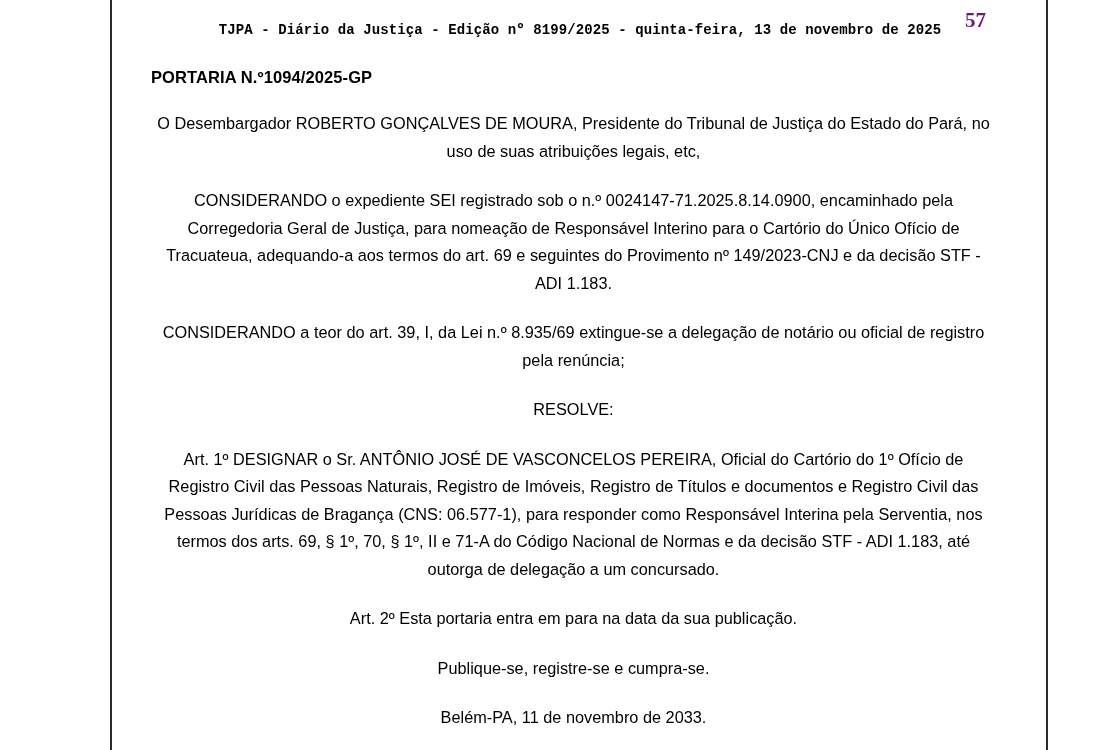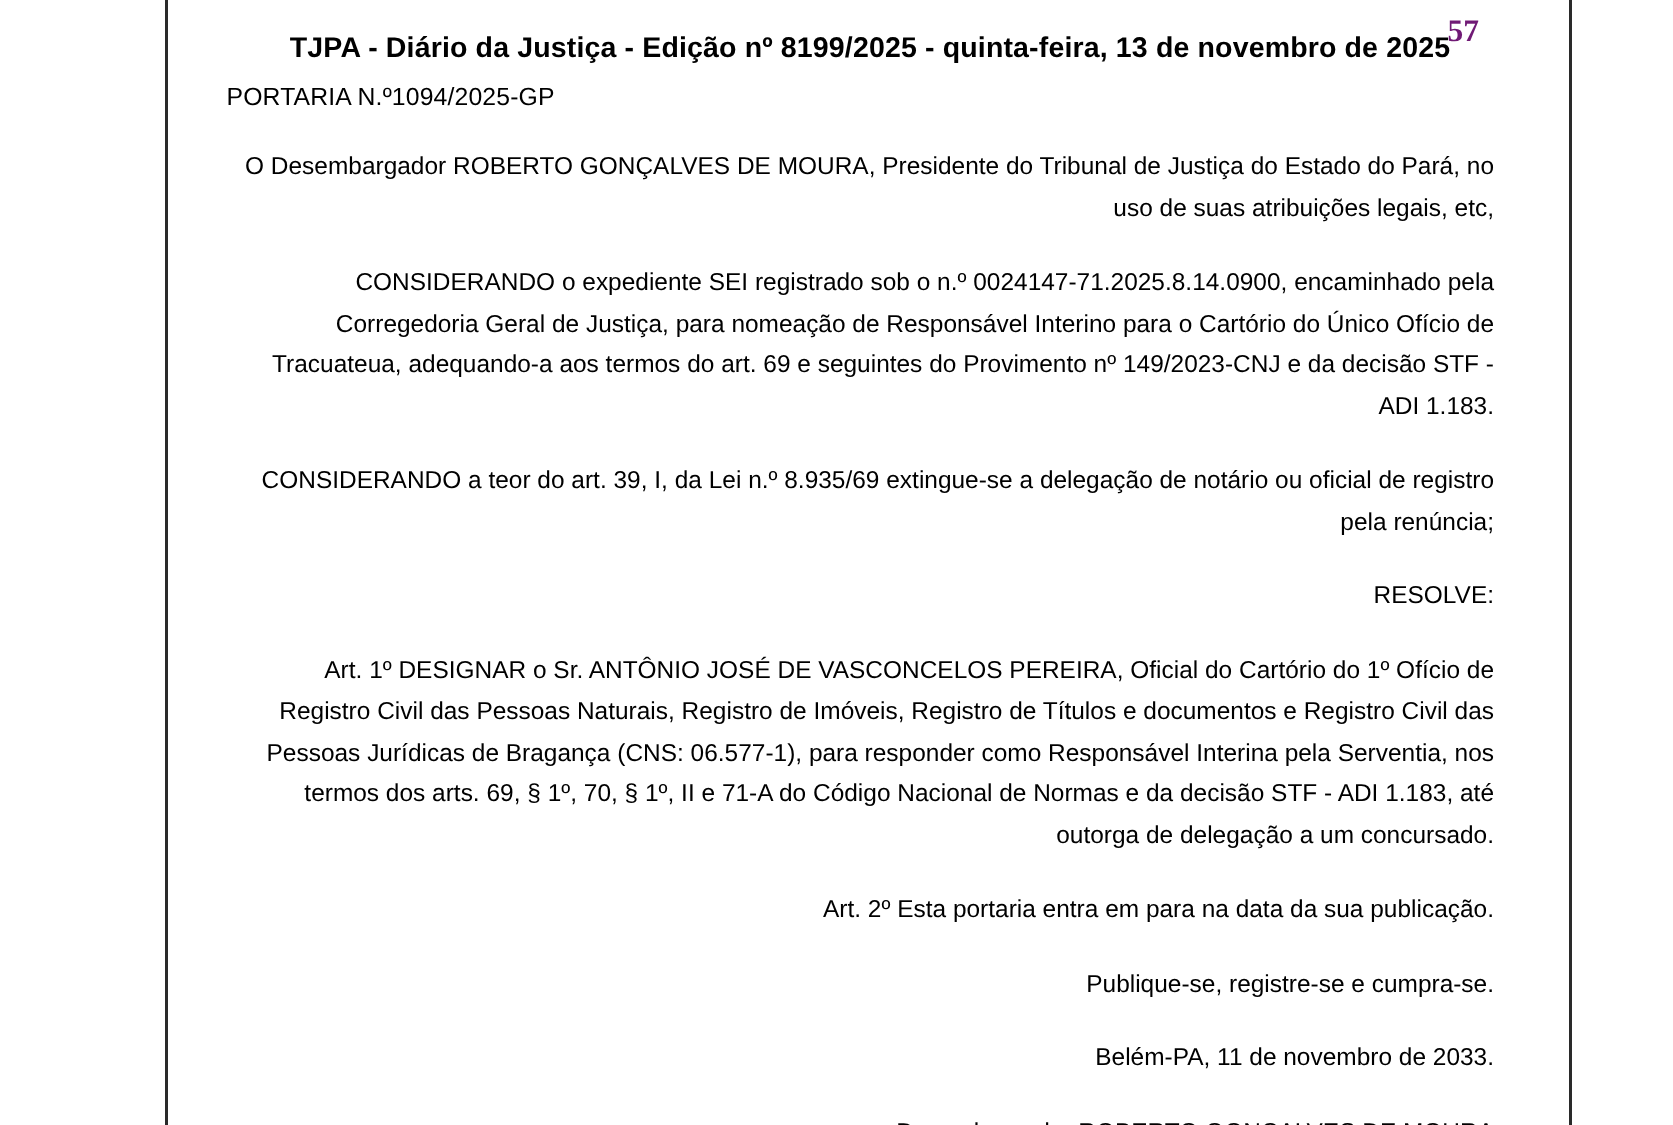--- a/index.html
+++ b/index.html
@@ -46,43 +46,43 @@
     font-size: 21px;
     font-weight: bold;
     color: #701a75;
   }
   .header-line {
     position: absolute;
     top: 22px;
     left: 130px;
     width: 900px;
     text-align: center;
-    font-family: Liberation Sans, sans-serif;
-    font-size: 19px;
+    font-family: Liberation Mono, monospace;
+    font-size: 14px;
     font-weight: bold;
     letter-spacing: 0.1px;
     color: #000;
   }
   .content {
     position: absolute;
     top: 56px;
     left: 151px;
     width: 845px;
   }
   .doc-title {
     font-size: 16.5px;
-    font-weight: normal;
-    margin: 0 0 23px 0;
+    font-weight: bold;
+    margin: 12px 0 23px 0;
     letter-spacing: 0.1px;
   }
   p.para {
     font-size: 16.3px;
     line-height: 27.5px;
     margin: 0 0 22px 0;
-    text-align: right;
+    text-align: center;
     letter-spacing: 0.01px;
   }
 </style>
 </head>
 <body>
 
 <div class="page">
 
   <div class="rule-left"></div>
   <div class="rule-right"></div>

